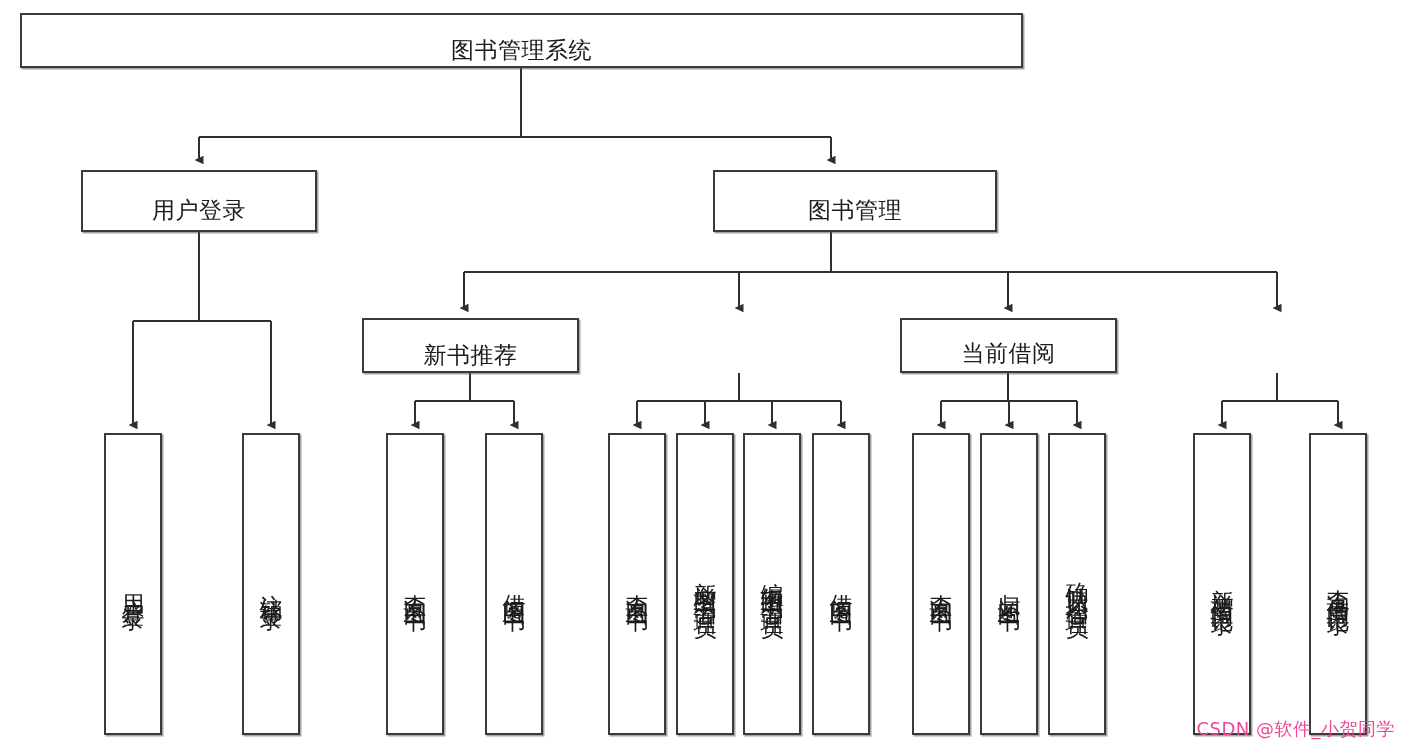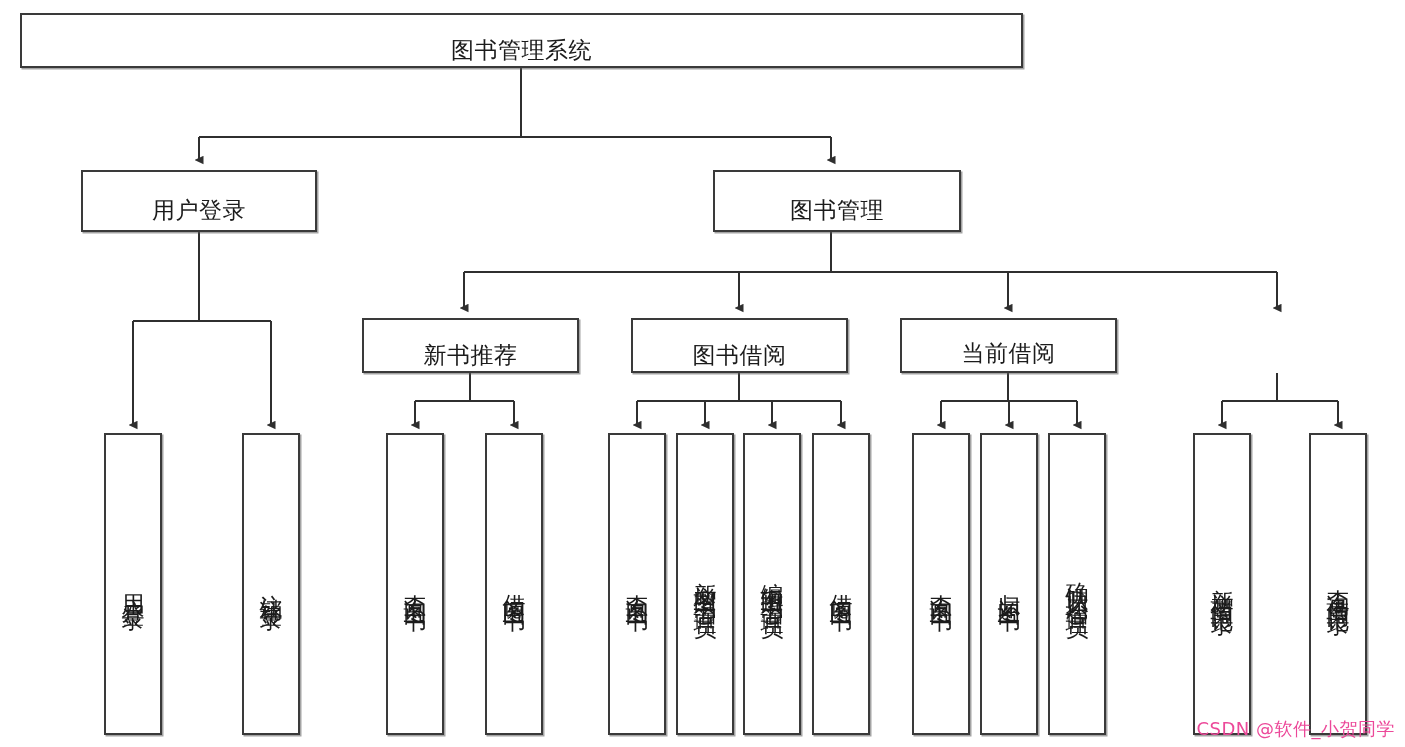--- a/index.html
+++ b/index.html
@@ -130,30 +130,27 @@
     </g>
   </svg>
 
   <div class="node-box" style="left:20px; top:13px; width:1003px; height:55px;">
     <span class="node-label-h">图书管理系统</span>
   </div>
 
   <div class="node-box" style="left:81px; top:170px; width:236px; height:62px;">
     <span class="node-label-h">用户登录</span>
   </div>
-  <div class="node-box" style="left:713px; top:170px; width:248px; height:62px;">
+  <div class="node-box" style="left:713px; top:170px; width:284px; height:62px;">
     <span class="node-label-h">图书管理</span>
   </div>
 
   <div class="node-box" style="left:362px; top:318px; width:217px; height:55px;">
     <span class="node-label-h">新书推荐</span>
   </div>
-  <div class="node-box" style="left:631px; top:318px; width:217px; height:55px;">
-    <span class="node-label-h">图书借阅</span>
-  </div>
   <div class="node-box" style="left:900px; top:318px; width:217px; height:55px;font-family:Liberation Mono, monospace;">
     <span class="node-label-h">当前借阅</span>
   </div>
 
   <div class="node-box leaf" style="left:104px; top:433px; width:58px; height:302px;">
     <div class="leaf-inner">
       <span class="node-label-v">用户登录</span>
     </div>
   </div>
   <div class="node-box leaf" style="left:242px; top:433px; width:58px; height:302px;">

